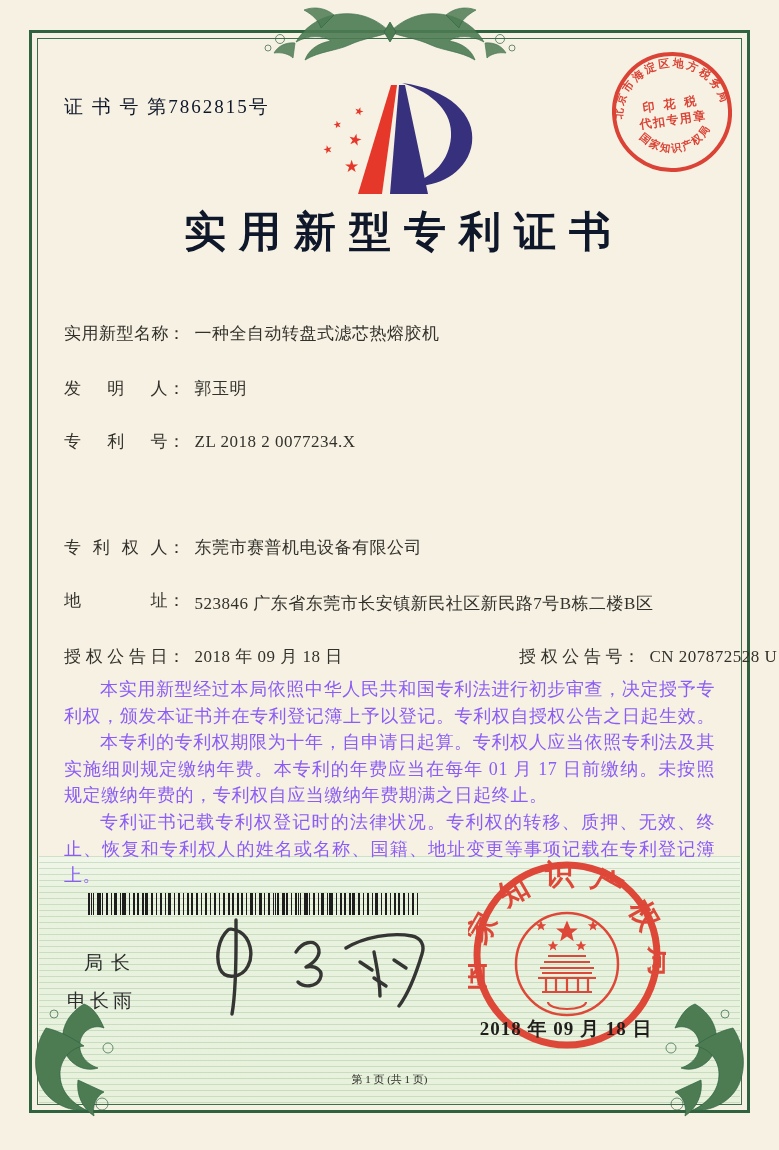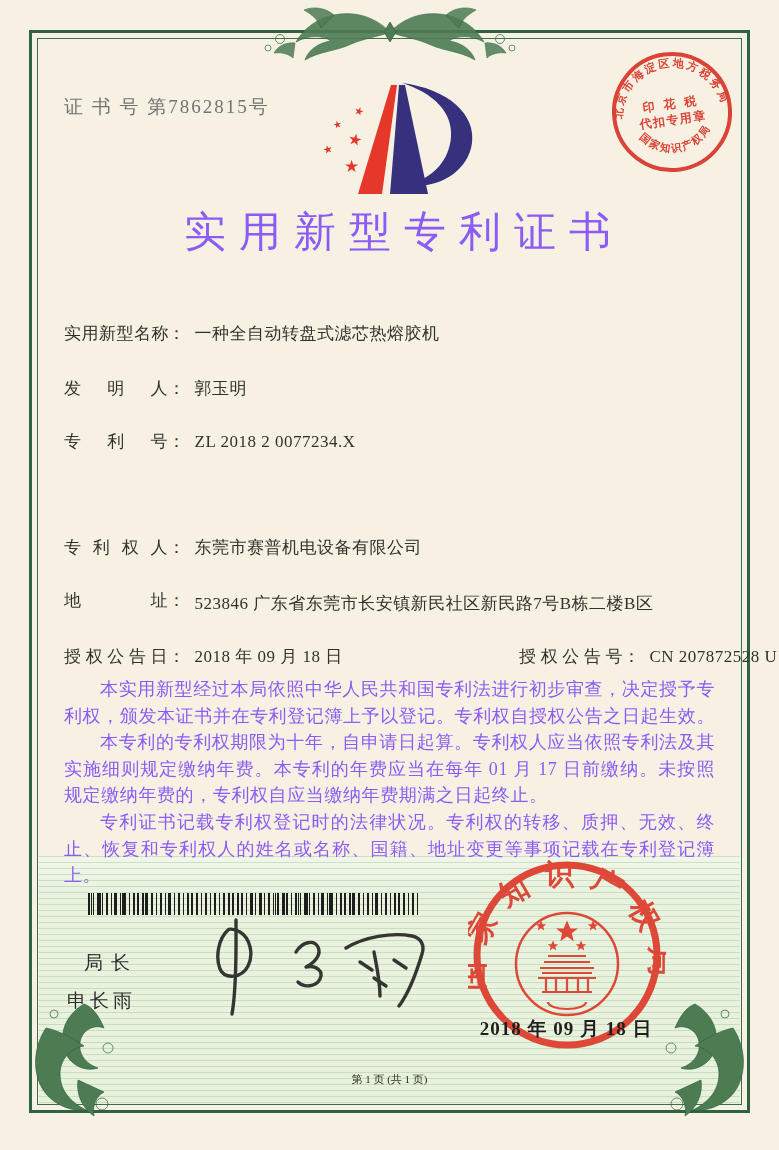--- a/index.html
+++ b/index.html
@@ -16,23 +16,23 @@
   .frame-in{position:absolute;left:37px;top:38px;right:37px;bottom:45px;
     border:1px solid #3c6e4c;z-index:2;pointer-events:none;}
   .ornament{position:absolute;z-index:4;}
   
   .green-band{position:absolute;left:39px;right:39px;top:856px;bottom:46px;z-index:1;
     background:
       repeating-linear-gradient(180deg, rgba(148,190,140,.38) 0 1px, rgba(255,255,255,0) 1px 6px),
       linear-gradient(180deg,#f1f6ea 0,#e9f2df 36px,#e7f1dc 100%);}
   .content{position:absolute;inset:0;z-index:3;}
   
-  .cert-no{position:absolute;left:64px;top:94px;font-size:19px;letter-spacing:2px;color:#737373;}
+  .cert-no{position:absolute;left:64px;top:94px;font-size:19px;letter-spacing:2px;color:#0f172a;}
   .title{position:absolute;left:0;right:0;top:204px;text-align:center;
-    font-size:42px;font-weight:400;letter-spacing:13px;text-indent:13px;color:#8b5cf6;margin-left:16px;}
+    font-size:42px;font-weight:700;letter-spacing:13px;text-indent:13px;color:#0f172a;margin-left:16px;}
   .frow{position:absolute;left:64px;font-size:17px;letter-spacing:.5px;color:#33312c;white-space:nowrap;}
   .flabel{display:inline-block;width:104px;text-align:justify;text-align-last:justify;vertical-align:top;}
   .fvalue{margin-left:9px;}
   .frow-address .fvalue{display:inline-block;width:534px;white-space:normal;line-height:1.75;vertical-align:top;}
   .grant-right{position:absolute;left:455px;top:0;}
   .paras{position:absolute;left:64px;top:676px;width:651px;}
   .paras p{margin:0;text-indent:2em;text-align:justify;font-size:18px;line-height:26.6px;
     letter-spacing:.6px;color:#8b5cf6;}
   
   .barcode{position:absolute;left:88px;top:893px;width:332px;height:22px;

